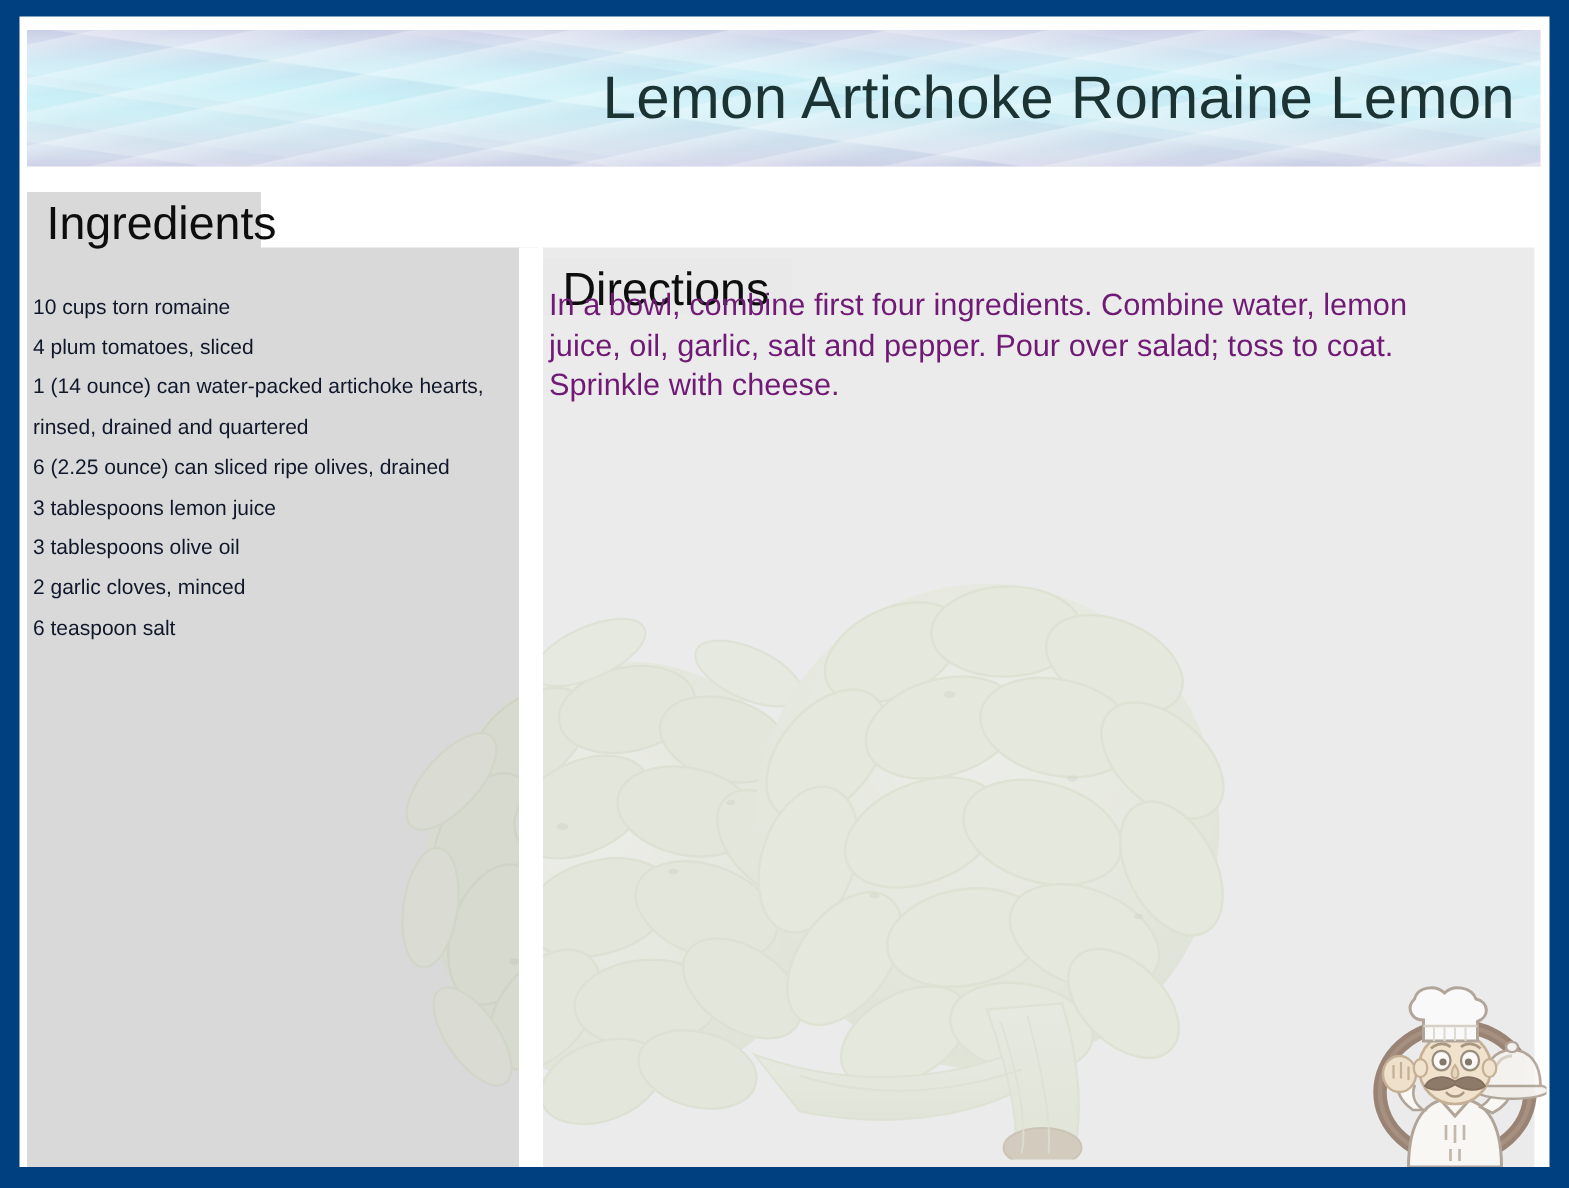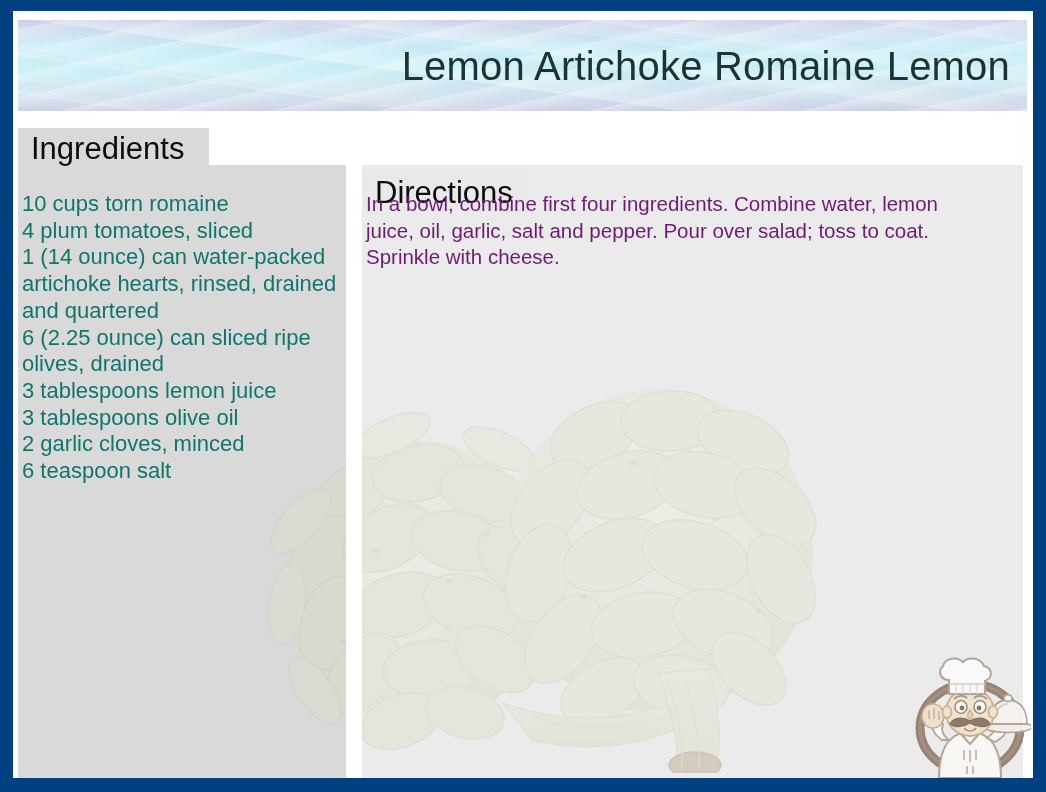--- a/index.html
+++ b/index.html
@@ -116,21 +116,21 @@
   .tab {
     position: absolute;
     box-sizing: border-box;
     display: flex;
     align-items: center;
     padding-left: 13px;
   }
   .tab-ingredients {
     left: 5px;
     top: 117px;
-    width: 191px;
+    width: 156px;
     height: 38px;
     background: #d9d9d9;
   }
   .tab-directions {
     left: 349px;
     top: 117px;
     width: 166px;
     height: 38px;
     background: #e9e9e9;
     margin-top: 44px;
@@ -164,23 +164,23 @@
     height: 613px;
     background: #ffffff;
   }
 
   
   .ingredients-list {
     position: absolute;
     left: 9px;
     top: 180px;
     width: 320px;
-    font-size: 22px;
+    font-size: 14px;
     line-height: 26.7px;
-    color: #0f766e;
+    color: #0f172a;
   }
   .ingredients-list .ing-item {
     margin: 0;
   }
   .directions-body {
     position: absolute;
     left: 353px;
     top: 180px;
     width: 620px;
     font-size: 20.5px;

